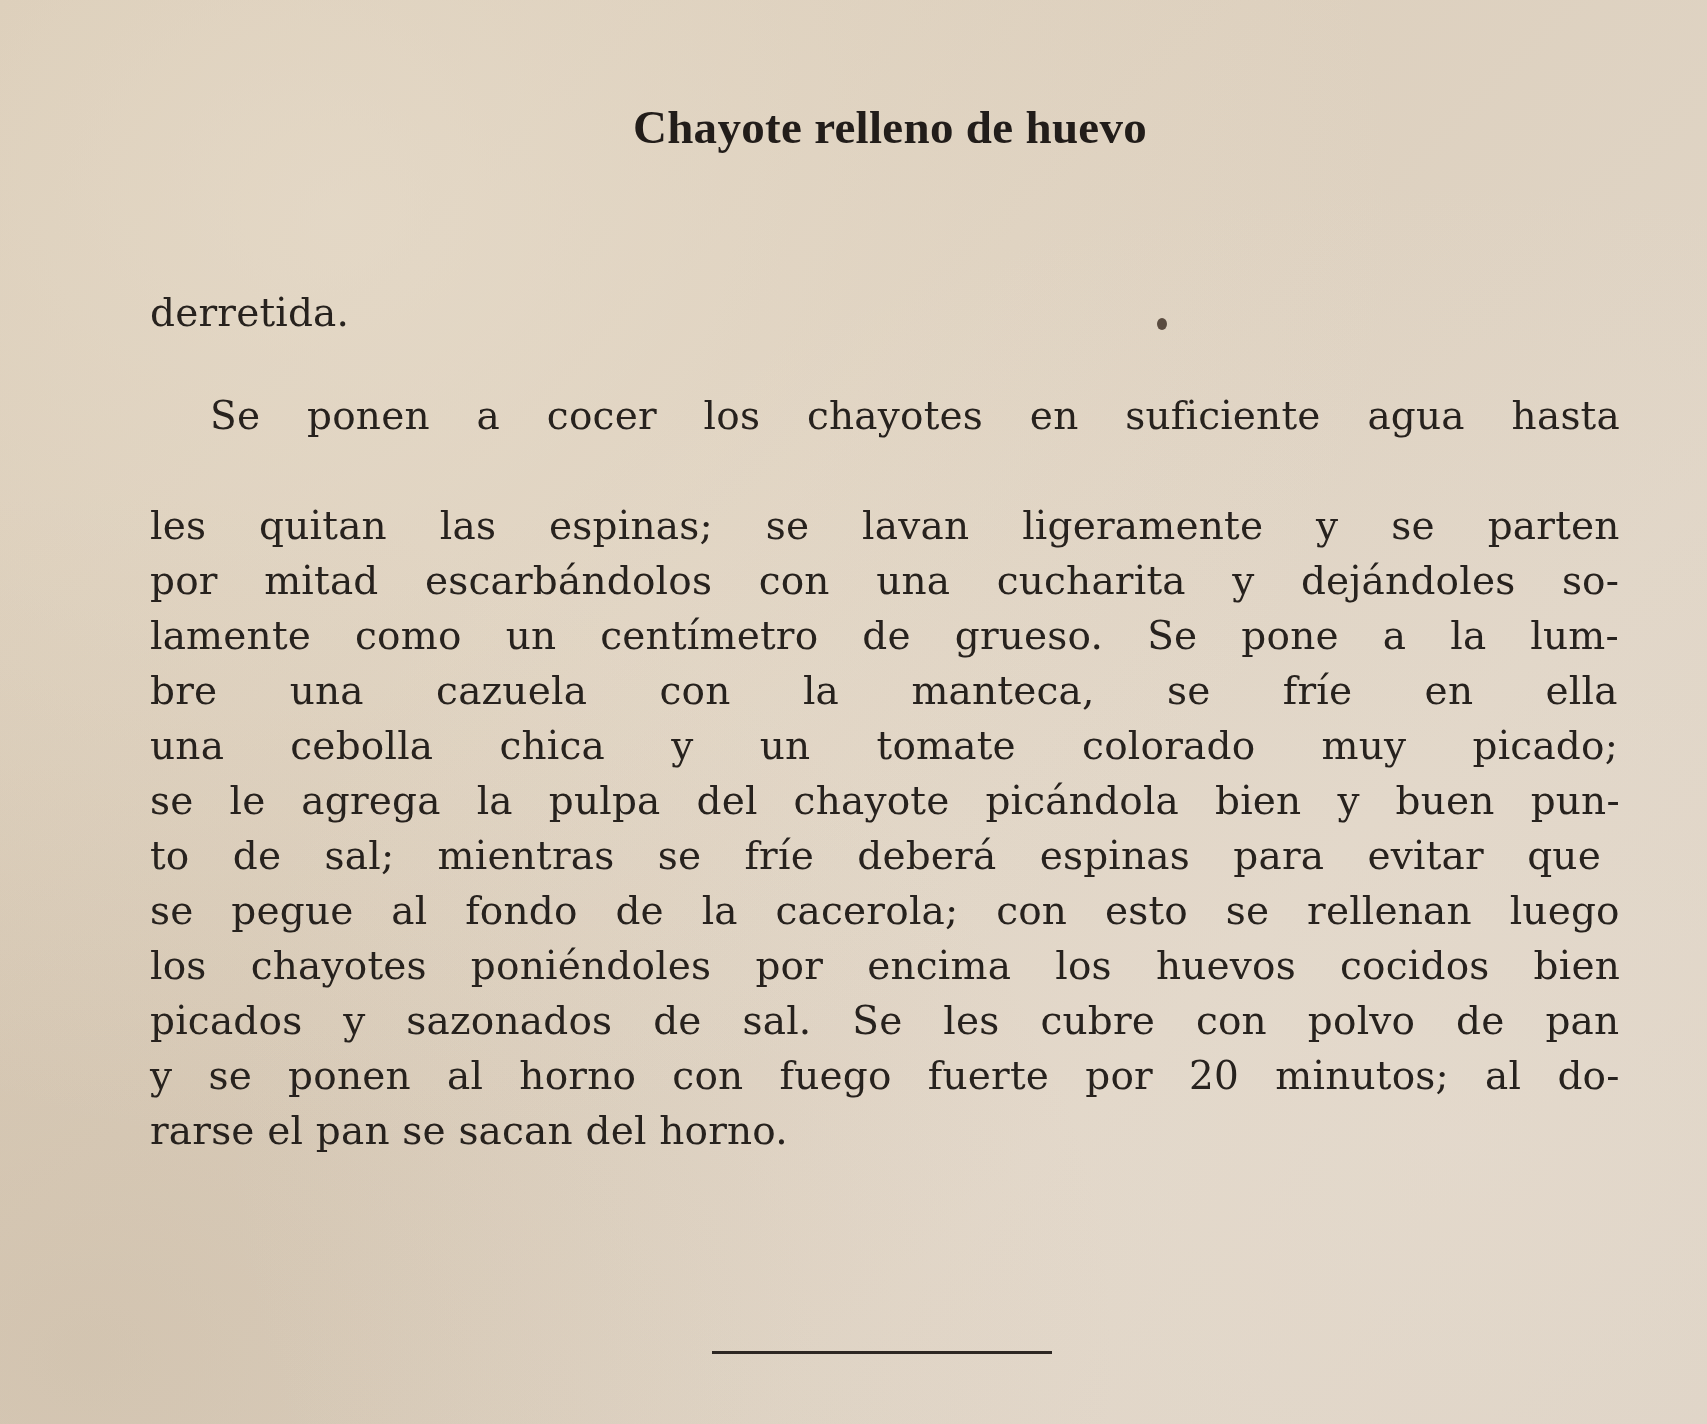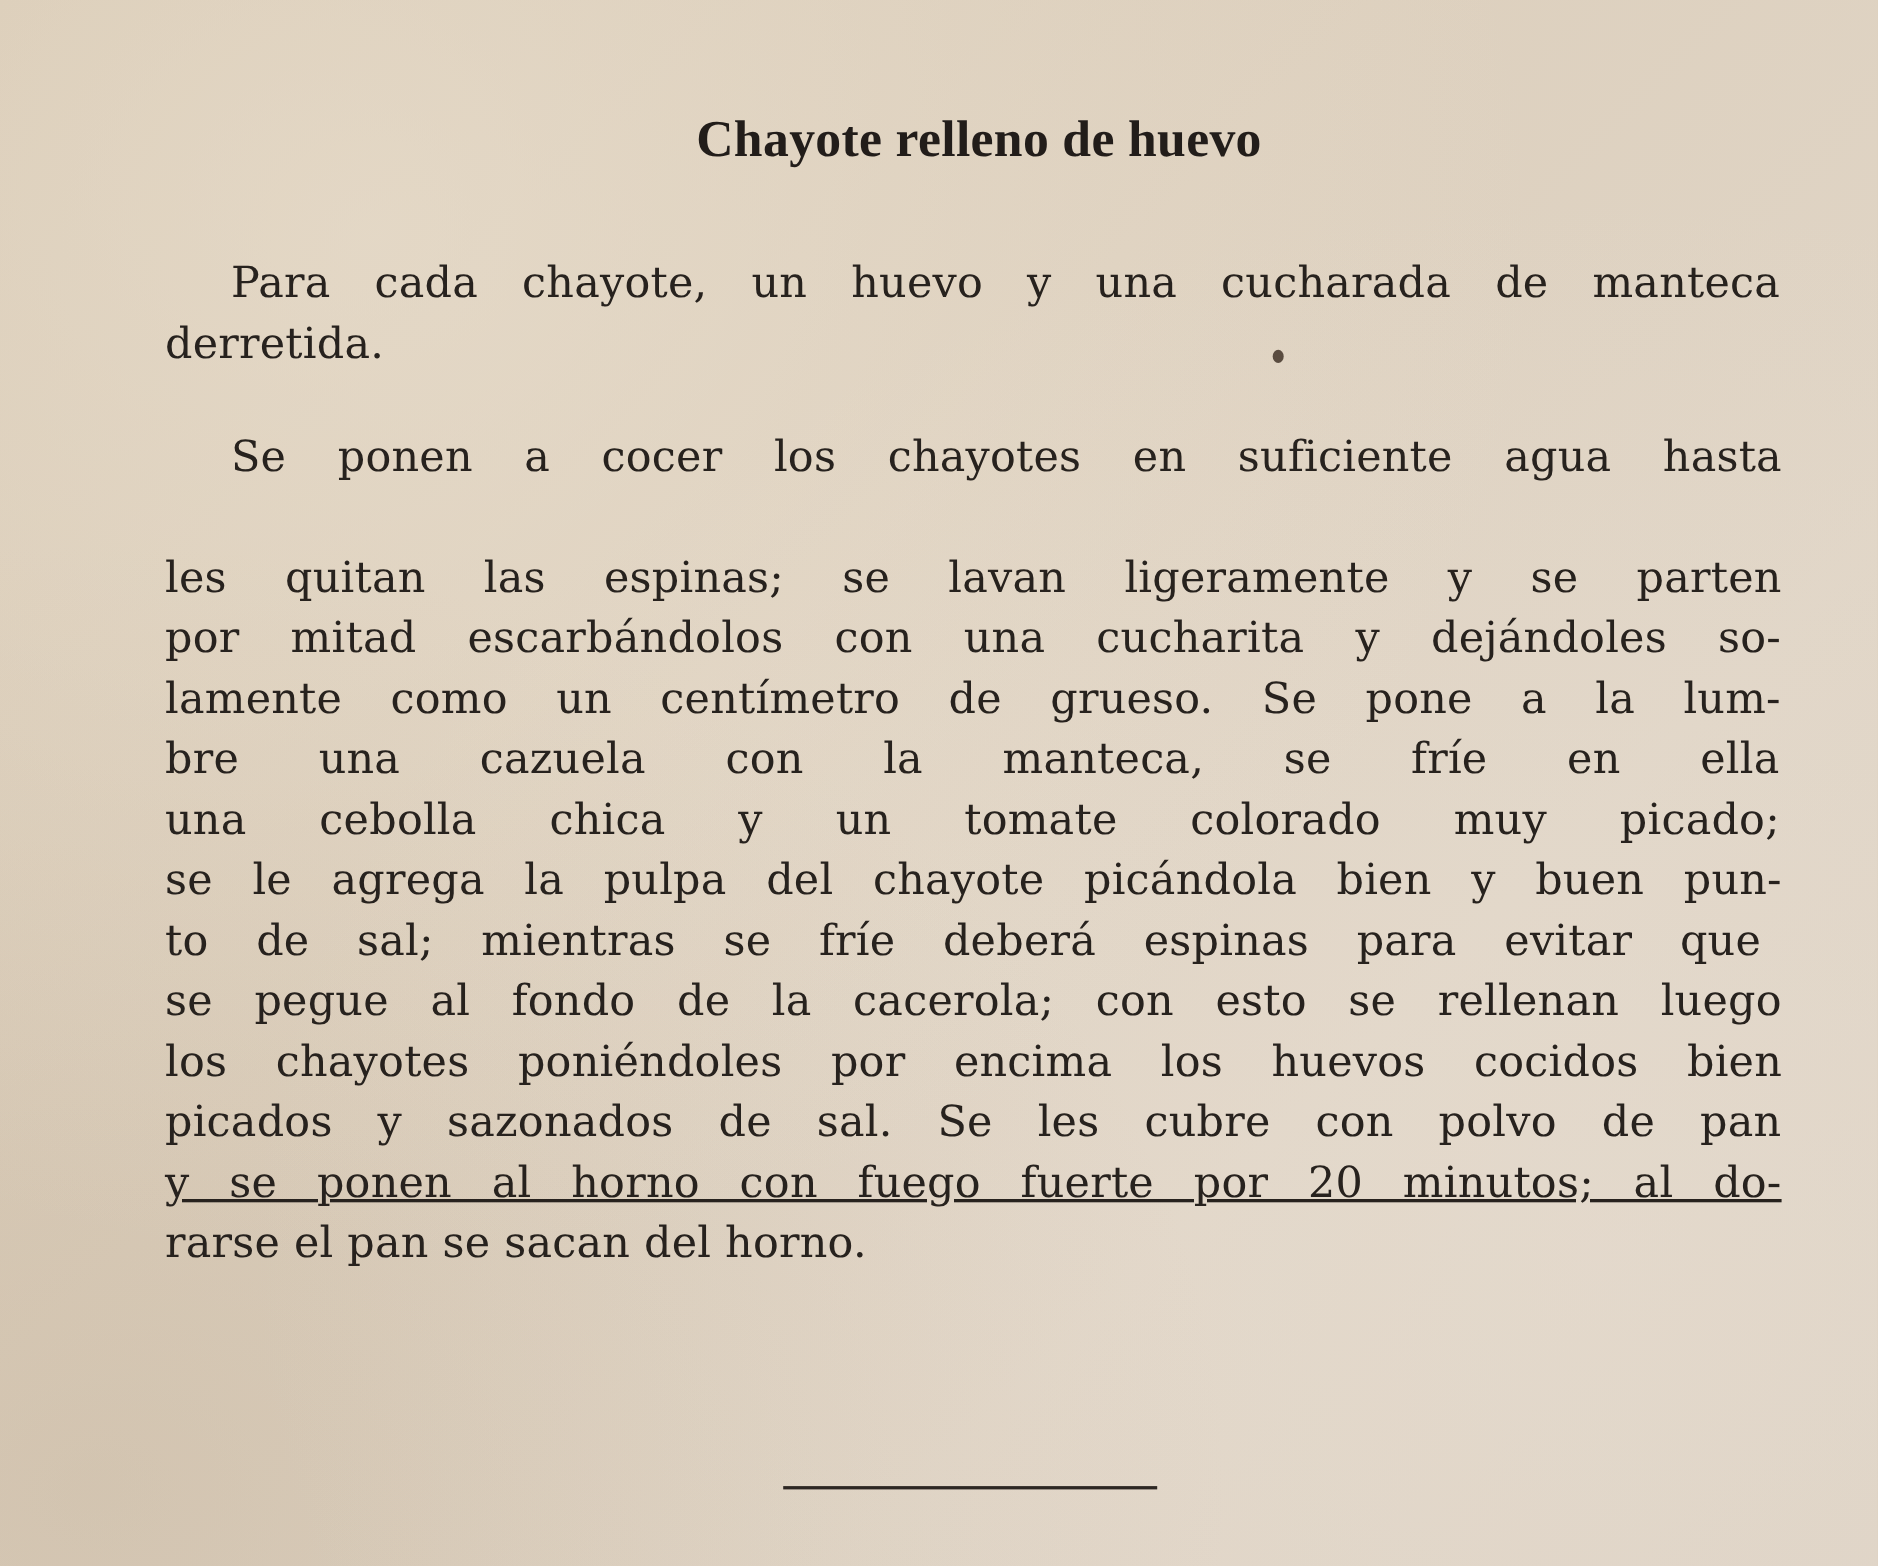--- a/index.html
+++ b/index.html
@@ -73,34 +73,33 @@
       background: #5a4c40;
     }
   </style>
 </head>
 <body>
 
 <div class="page">
 
   <div class="title">Chayote relleno de huevo</div>
 
-  <div class="line indent" style="top: 233px; word-spacing: 27.4444px; text-align: left; text-align-last: left;">Para cada chayote, un huevo y una cucharada de manteca</div>
   <div class="line last" style="top:288px;">derretida.</div>
 
   <div class="line indent" style="top: 391px; word-spacing: 34.2222px; text-align: right; text-align-last: left;">Se ponen a cocer los chayotes en suficiente agua hasta</div>
   <div class="line" style="top: 501px; word-spacing: 40.3333px; text-align: left; text-align-last: left;">les quitan las espinas; se lavan ligeramente y se parten</div>
   <div class="line" style="top: 556px; word-spacing: 33.875px; text-align: left; text-align-last: left;">por mitad escarbándolos con una cucharita y dejándoles so-</div>
   <div class="line" style="top: 611px; word-spacing: 31.4px; text-align: left; text-align-last: left;">lamente como un centímetro de grueso.  Se pone a la lum-</div>
   <div class="line" style="top: 666px; word-spacing: 59.7778px; text-align: left; text-align-last: left;">bre una cazuela con la manteca, se fríe en ella</div>
   <div class="line" style="top: 721px; word-spacing: 53.625px; text-align: left; text-align-last: left;">una cebolla chica y un tomate colorado muy picado;</div>
   <div class="line" style="top: 776px; word-spacing: 23.3636px; text-align: left; text-align-last: left;">se le agrega la pulpa del chayote picándola bien y buen pun-</div>
   <div class="line" style="top: 831px; word-spacing: 30.7px; text-align: left; text-align-last: left;">to de sal; mientras se fríe deberá espinas para evitar que</div>
   <div class="line" style="top: 886px; word-spacing: 25.1818px; text-align: left; text-align-last: left;">se pegue al fondo de la cacerola; con esto se rellenan luego</div>
   <div class="line" style="top: 941px; word-spacing: 31.5px; text-align: right; text-align-last: left;">los chayotes poniéndoles por encima los huevos cocidos bien</div>
   <div class="line" style="top: 996px; word-spacing: 28.2727px; text-align: right; text-align-last: left;">picados y sazonados de sal.  Se les cubre con polvo de pan</div>
-  <div class="line" style="top: 1051px; word-spacing: 23.5833px; text-align: center; text-align-last: left; text-decoration: underline;">y se ponen al horno con fuego fuerte por 20 minutos; al do-</div>
+  <div class="line" style="top: 1051px; word-spacing: 23.5833px; text-align: center; text-align-last: left;">y se ponen al horno con fuego fuerte por 20 minutos; al do-</div>
   <div class="line last" style="top:1106px;">rarse el pan se sacan del horno.</div>
 
   <div class="rule"></div>
 
   <div class="speck" style="left:1157px; top:318px; width:10px; height:12px;"></div>
 
 </div>
 
 </body></html>

